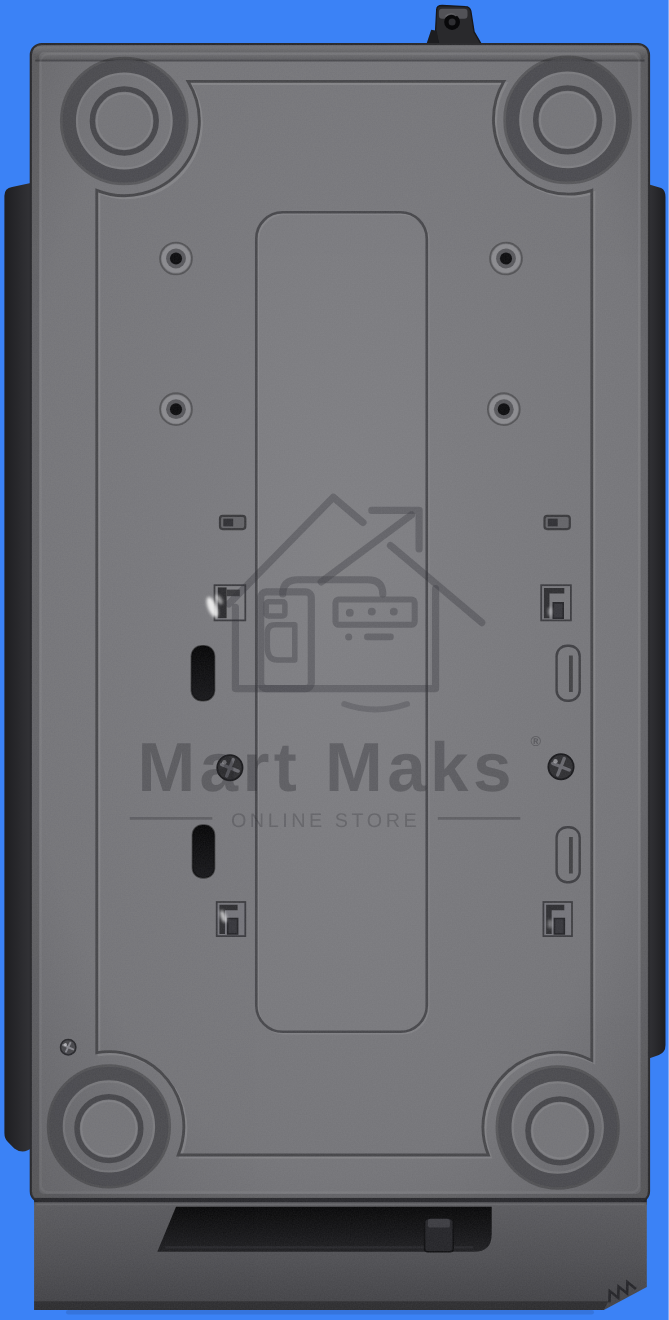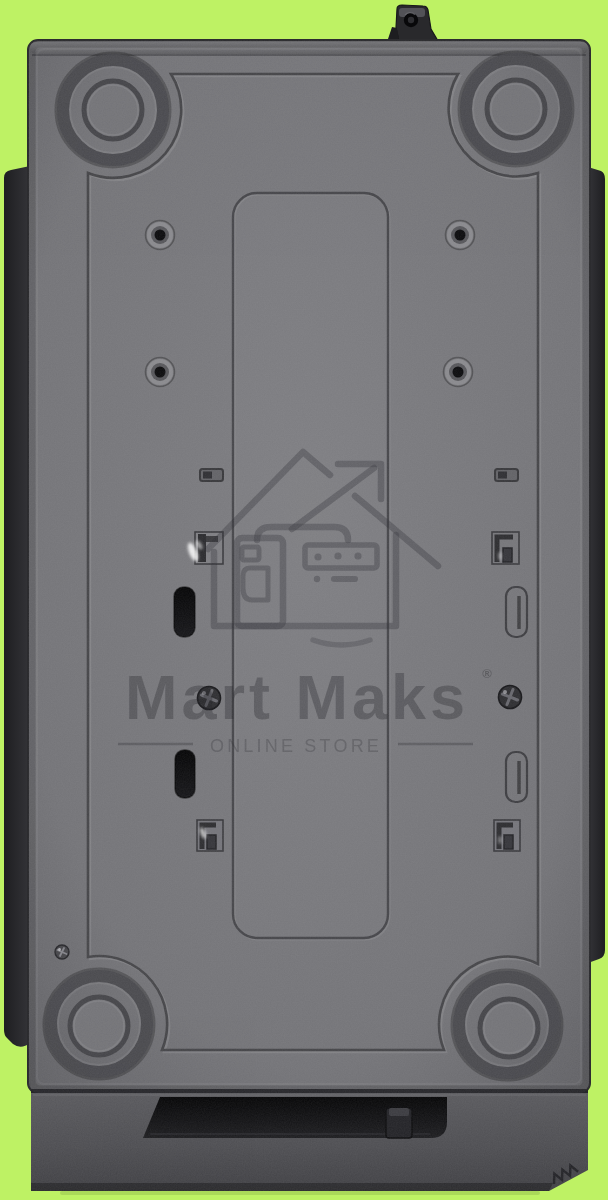--- a/index.html
+++ b/index.html
@@ -1,16 +1,16 @@
 <!DOCTYPE html>
 <html><head>
 <meta charset="utf-8">
 <style>
   html,body{margin:0;padding:0;background:#ffffff;}
-  .stage{position:relative;width:608px;height:1200px;background:#bef264;overflow:hidden;
+  .stage{position:relative;width:608px;height:1200px;background:#3b82f6;overflow:hidden;
          font-family:"Liberation Sans",sans-serif;}
   svg{display:block;}
   .brand-text{font-family:"Liberation Sans",sans-serif;font-weight:bold;}
   .tagline-text{font-family:"Liberation Sans",sans-serif;font-weight:normal;}
 </style>
 </head>
 <body>
 
 <div class="stage">
 <svg width="608" height="1200" viewBox="0 0 608 1200" xmlns="http://www.w3.org/2000/svg">

